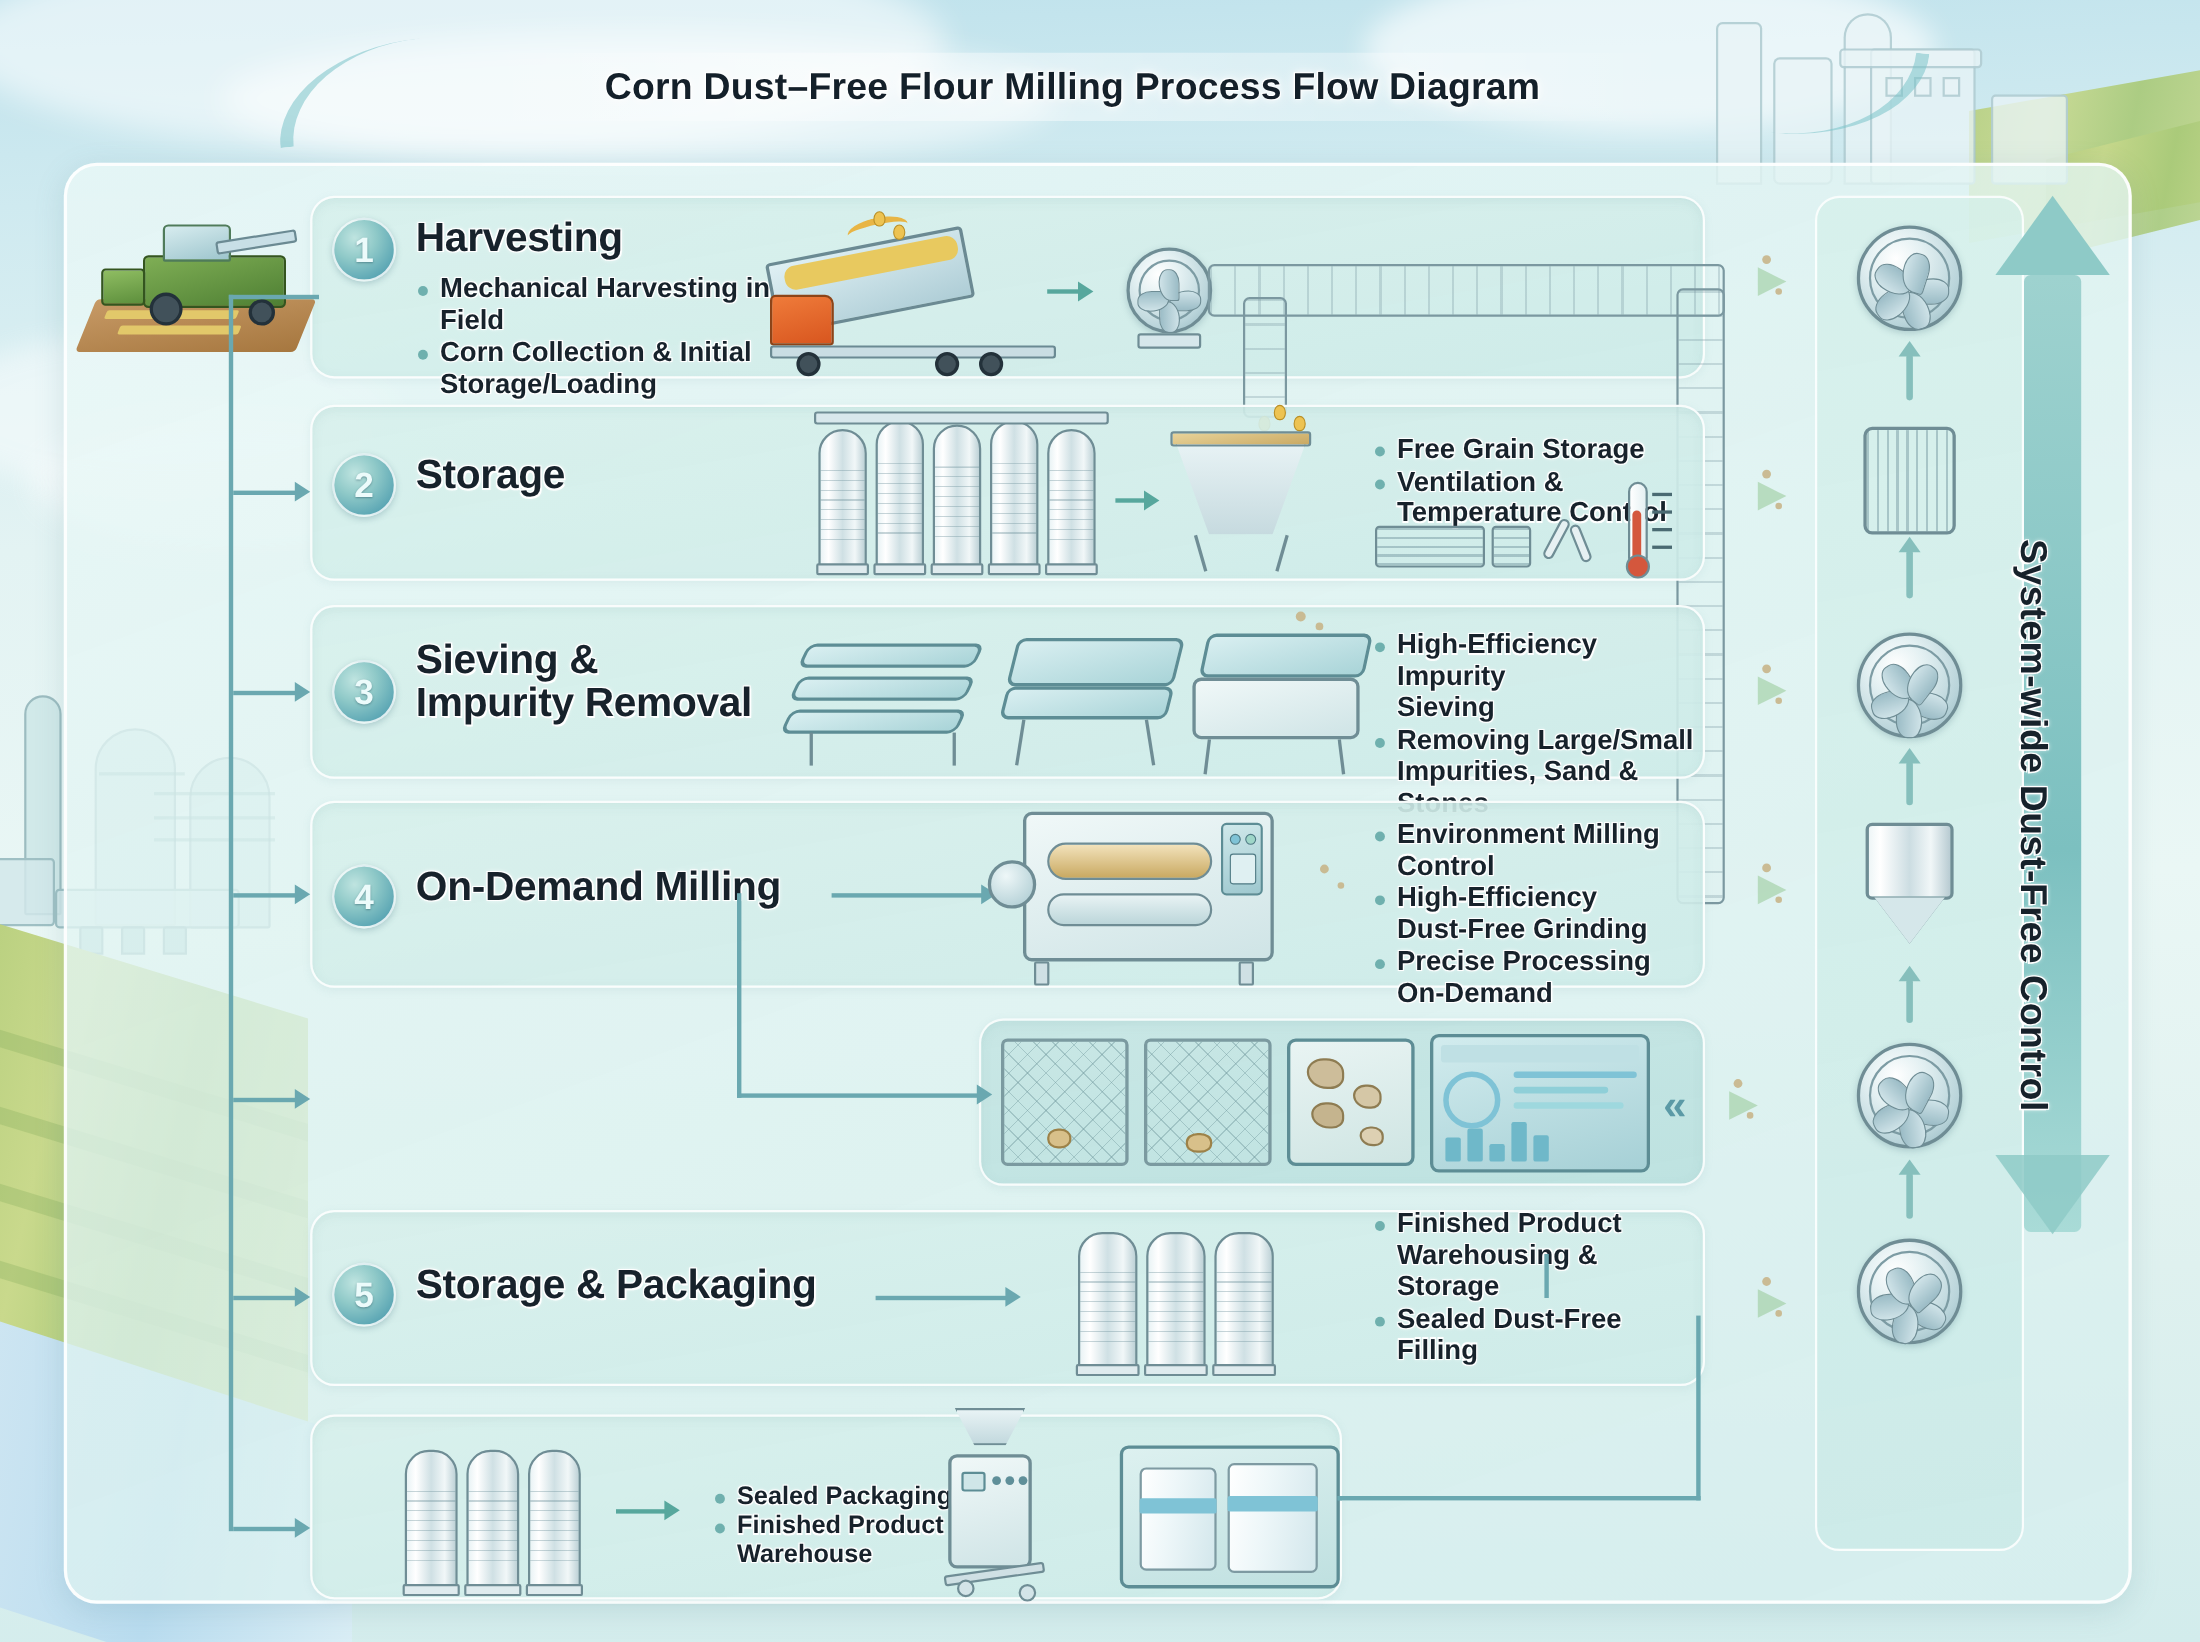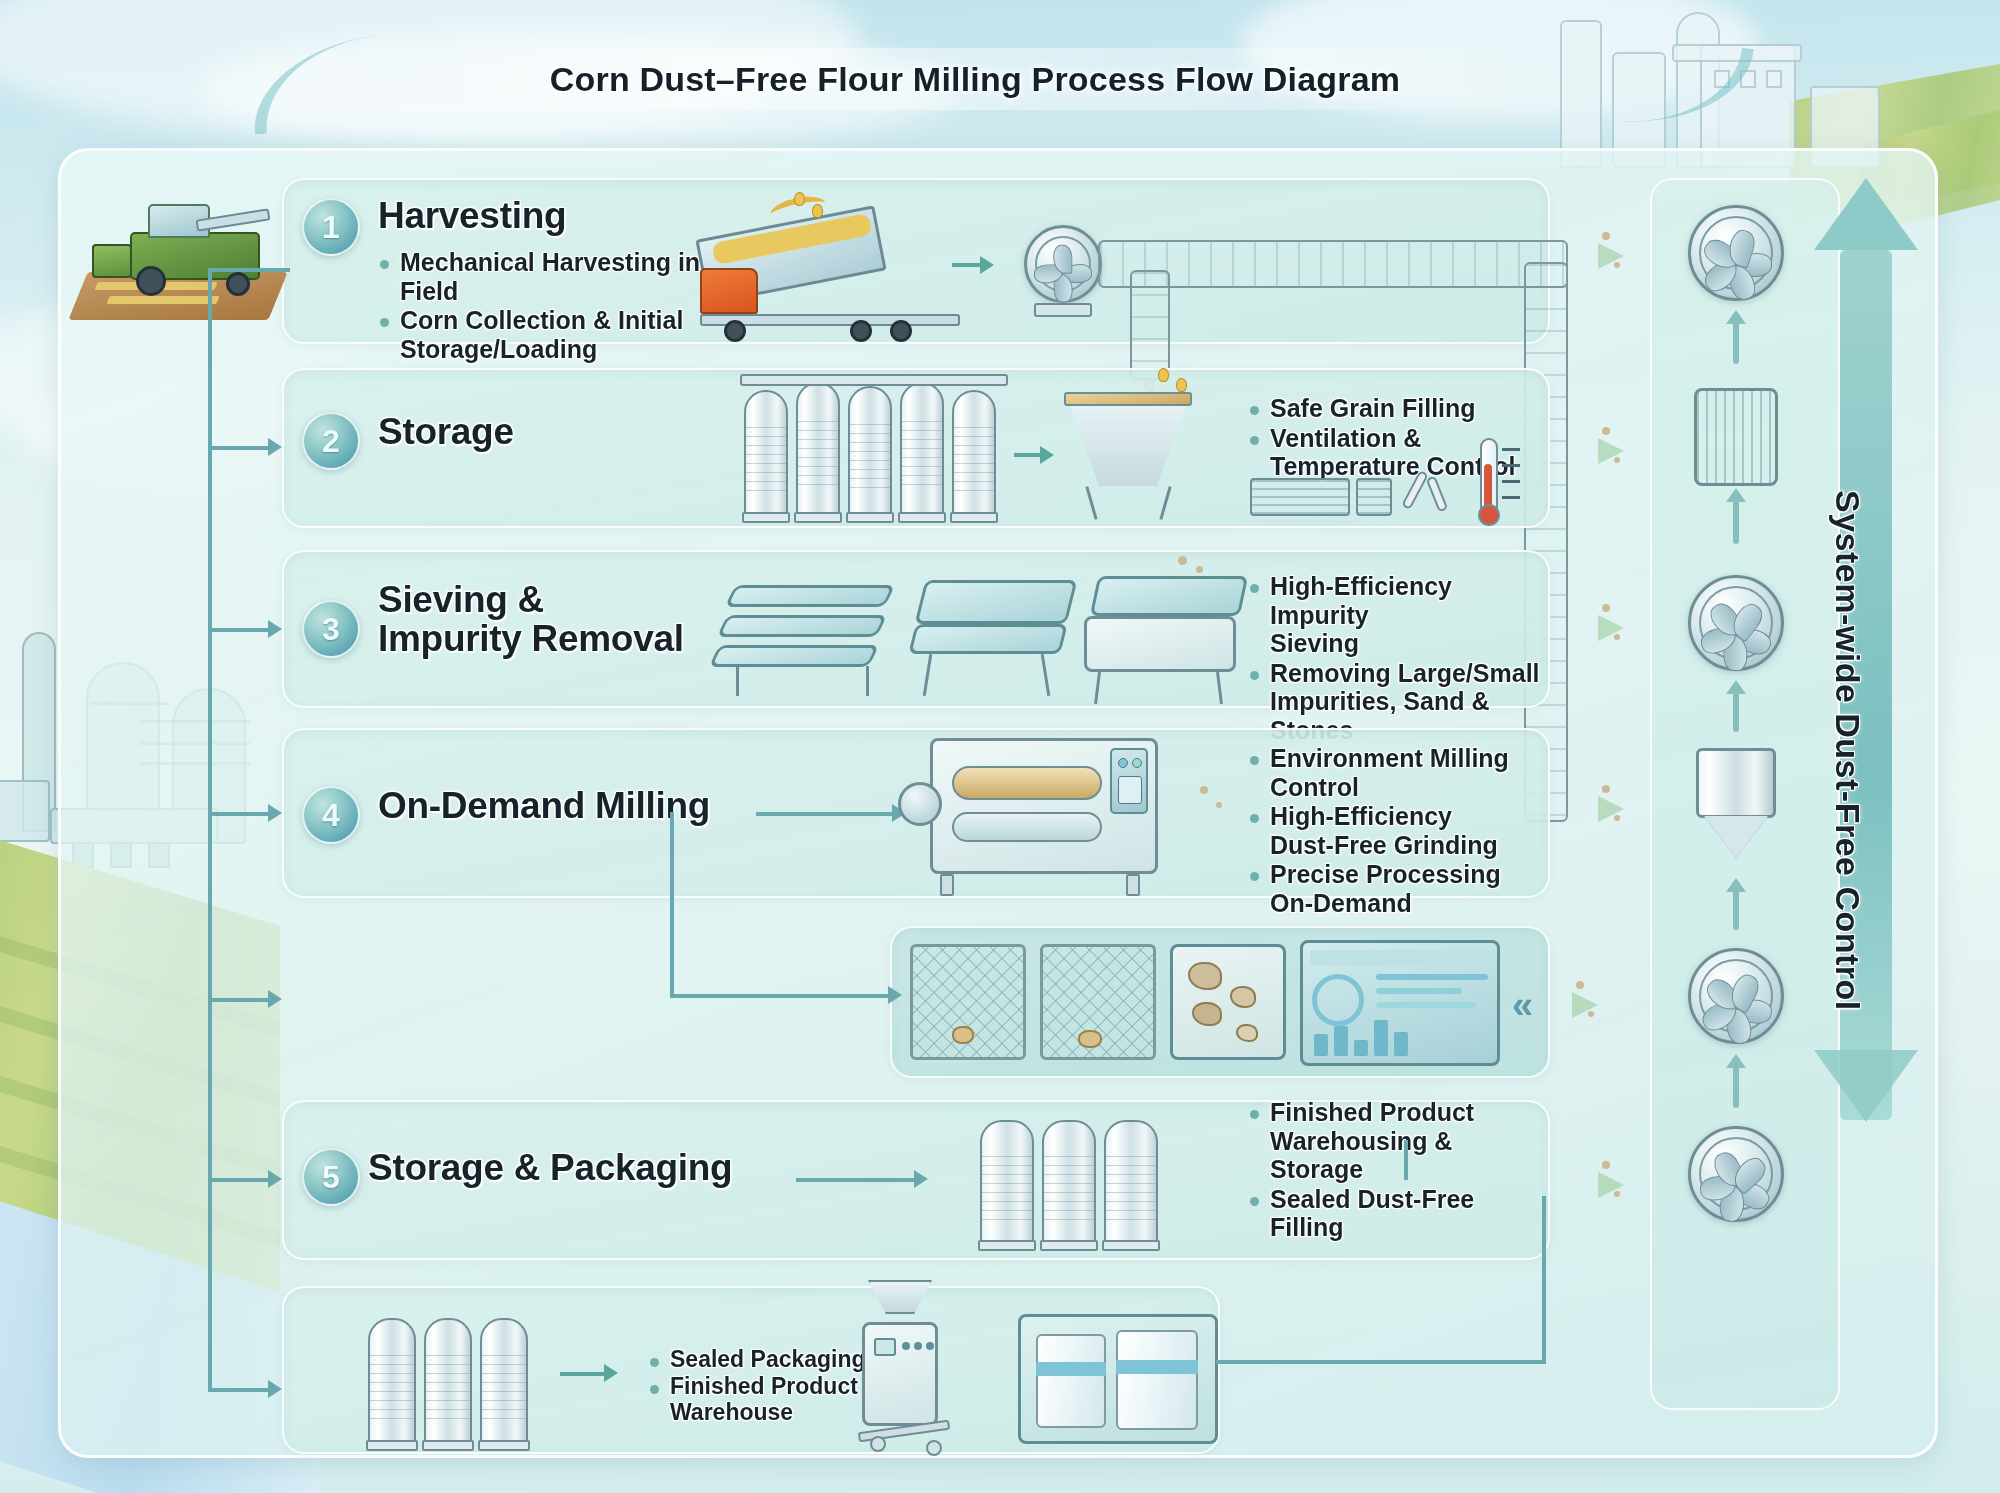--- a/index.html
+++ b/index.html
@@ -453,21 +453,21 @@
 <div class="duct v" style="left:1524px;top:262px;width:44px;height:560px;border-radius:6px;"></div>
 <div class="duct v" style="left:1130px;top:270px;width:40px;height:110px;border-radius:6px;"></div>
 <div class="kernel" style="left:1144px;top:378px;"></div>
 <div class="kernel" style="left:1160px;top:392px;"></div>
 <div class="kernel" style="left:1132px;top:398px;"></div>
 
 <div class="row" style="left:282px;top:368px;width:1268px;height:160px;"></div>
 <div class="badge" style="left:302px;top:412px;">2</div>
 <div class="step-title" style="left:378px;top:412px;">Storage</div>
 <ul class="bullets" style="left:1248px;top:394px;width:300px;">
-  <li>Safe Grain Filling</li>
+  <li>Free Grain Storage</li>
   <li>Ventilation &amp;
 Temperature Control</li>
 </ul>
 
 <div class="silo" style="left:744px;top:390px;height:128px;">
     <div class="silo-rings"></div>
   </div>
 <div class="silo" style="left:796px;top:382px;height:136px;">
     <div class="silo-rings"></div>
   </div>
@@ -578,21 +578,21 @@
 <div style="position:absolute;left:1376px;top:1002px;width:100px;height:6px;background:#9ed8de;border-radius:3px;"></div>
 <div style="position:absolute;left:1314px;top:1034px;width:14px;height:22px;background:#6fb8c9;border-radius:2px;"></div>
 <div style="position:absolute;left:1334px;top:1026px;width:14px;height:30px;background:#6fb8c9;border-radius:2px;"></div>
 <div style="position:absolute;left:1354px;top:1040px;width:14px;height:16px;background:#6fb8c9;border-radius:2px;"></div>
 <div style="position:absolute;left:1374px;top:1020px;width:14px;height:36px;background:#6fb8c9;border-radius:2px;"></div>
 <div style="position:absolute;left:1394px;top:1032px;width:14px;height:24px;background:#6fb8c9;border-radius:2px;"></div>
 <div style="position:absolute;left:1512px;top:984px;font-size:38px;color:#5b9aa6;font-weight:bold;">«</div>
 
 <div class="row" style="left:282px;top:1100px;width:1268px;height:160px;"></div>
 <div class="badge" style="left:302px;top:1148px;">5</div>
-<div class="step-title" style="left:368px;top:1148px;">Storage &amp; Packaging</div>
+<div class="step-title" style="left:378px;top:1148px;">Storage &amp; Packaging</div>
 <ul class="bullets" style="left:1248px;top:1098px;width:300px;">
   <li>Finished Product
 Warehousing &amp; Storage</li>
   <li>Sealed Dust-Free Filling</li>
 </ul>
 <div class="conn conn-h" style="left:796px;top:1178px;width:122px;"></div>
 <div class="arrow-r" style="left:914px;top:1170px;"></div>
 
 <div class="silo" style="left:980px;top:1120px;height:126px;width:54px;">
     <div class="silo-rings"></div>

